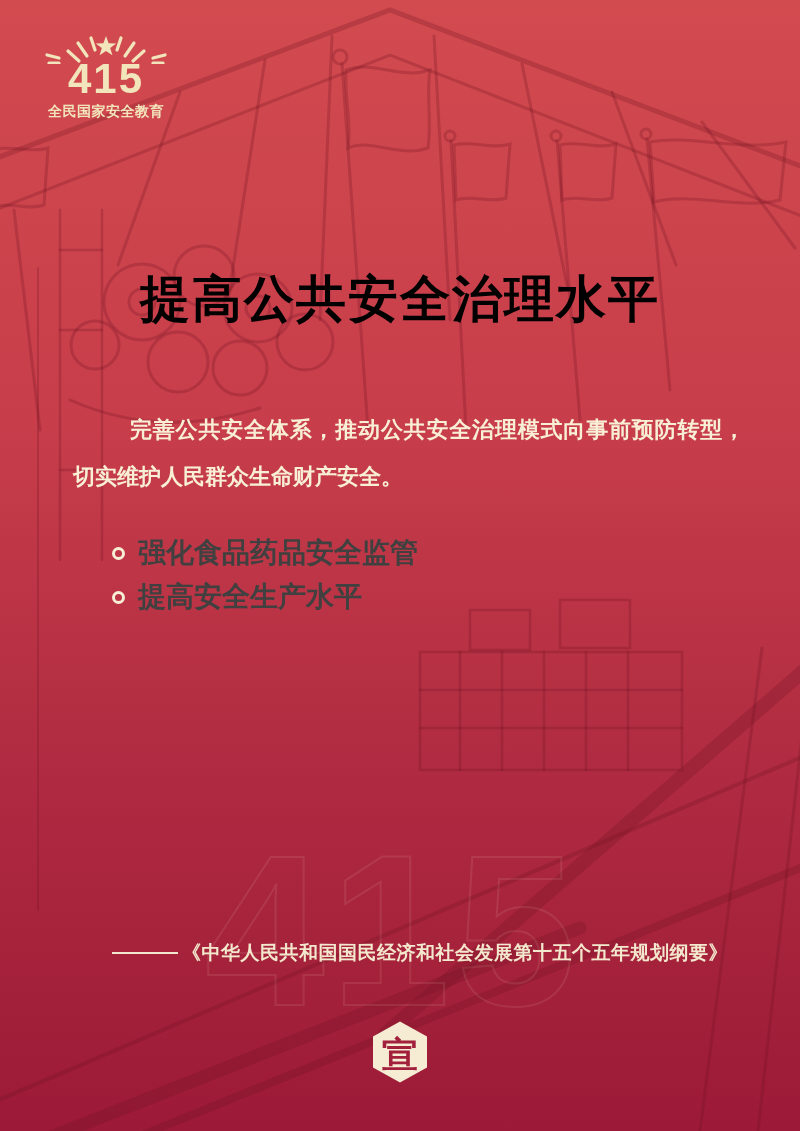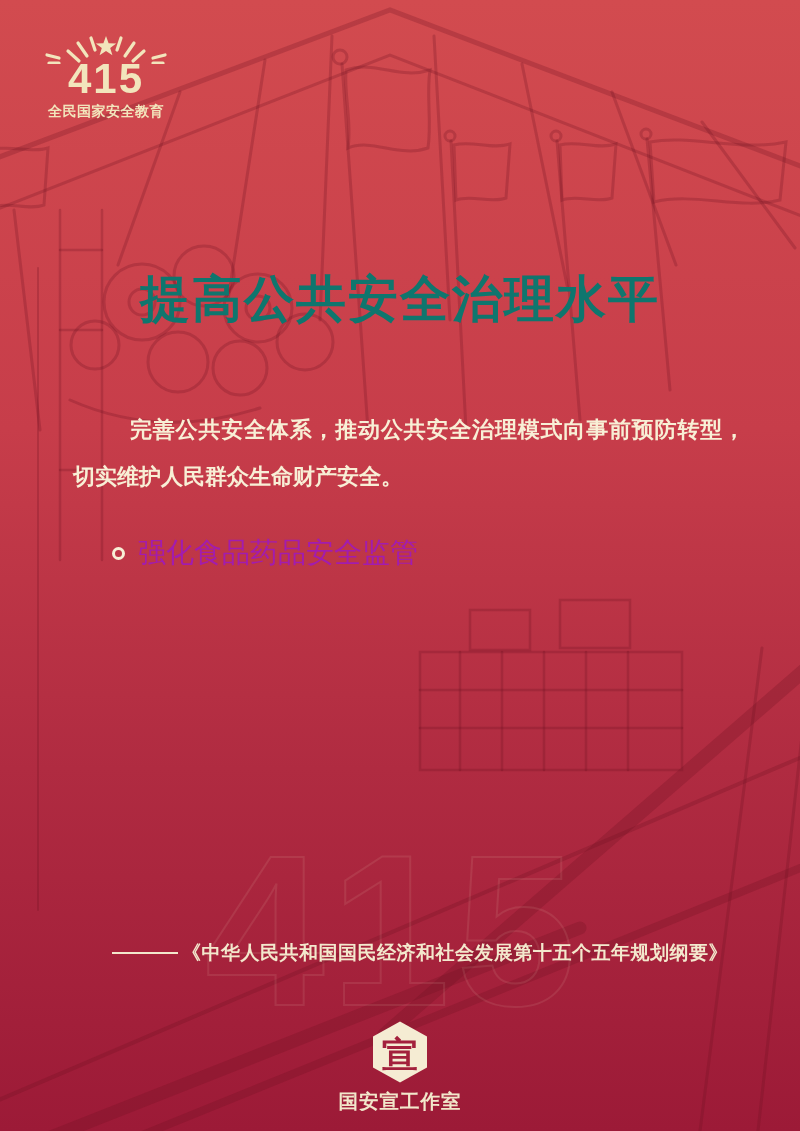--- a/index.html
+++ b/index.html
@@ -29,40 +29,40 @@
   .logo-subtitle {
     font-size: 14px; font-weight: 800; letter-spacing: 0.5px;
     white-space: nowrap; margin-top: 3px; color: #f2e5bc;
   }
 
   
   .poster-title {
     left: 0; top: 266px; width: 800px;
     text-align: center;
     font-size: 50px; font-weight: 800; letter-spacing: 2px;
-    color: #0f766e;
+    color: #000000;
   }
 
   
   .poster-paragraph {
     left: 73px; top: 406px; width: 672px;
     font-size: 22px; line-height: 47px; font-weight: 600;
     text-indent: 57px;
     color: #f8efd6;
     text-align: justify;
   }
 
   
   .bullet-list {
     left: 112px; top: 538px; list-style: none;
   }
   .bullet-list li {
     display: flex; align-items: center;
     margin-bottom: 14px; height: 30px;
-    font-size: 28px; font-weight: 400; color: #a21caf;
+    font-size: 28px; font-weight: 700; color: #404040;
   }
   .bullet-ring {
     width: 13px; height: 13px;
     border: 3.5px solid #f8efd6; border-radius: 50%;
     margin-right: 13px; flex: 0 0 auto;
   }
 
   
   .citation-row {
     right: 72px; top: 940px;
@@ -181,26 +181,29 @@
 
 <h1 class="layer poster-title">提高公共安全治理水平</h1>
 
 <p class="layer poster-paragraph">完善公共安全体系，推动公共安全治理模式向事前预防转型，切实维护人民群众生命财产安全。</p>
 
 <ul class="layer bullet-list">
   <li>
     <span class="bullet-ring"></span>
     <span>强化食品药品安全监管</span>
   </li>
+  <li>
+    <span class="bullet-ring"></span>
+    <span>提高安全生产水平</span>
+  </li>
 </ul>
 
 <div class="layer citation-row">
   <span class="citation-dash"></span>
   <span class="citation-text">《中华人民共和国国民经济和社会发展第十五个五年规划纲要》</span>
 </div>
 
 <div class="layer footer-seal">
   <svg width="60" height="64" viewBox="0 0 60 64">
     <path d="M30,1.5 L57,16.5 L57,47.5 L30,62.5 L3,47.5 L3,16.5 Z" fill="#f5ecd3"></path>
     <text x="30" y="34" text-anchor="middle" dominant-baseline="central" font-size="36" font-weight="700" fill="#a3203c">宣</text>
   </svg>
-  <div class="studio-name">国安宣工作室</div>
 </div>
 
 </body></html>

